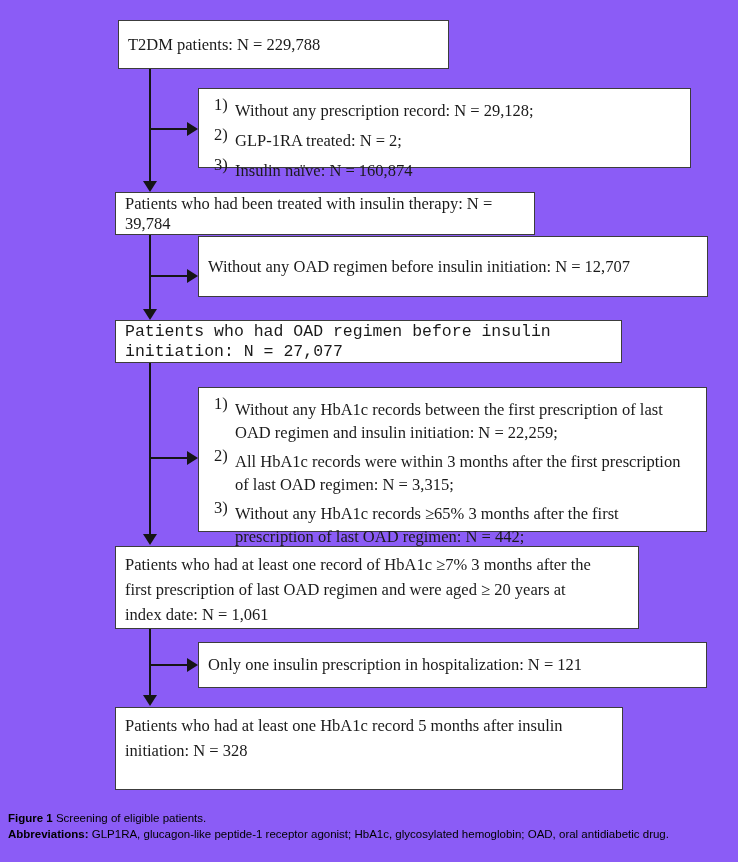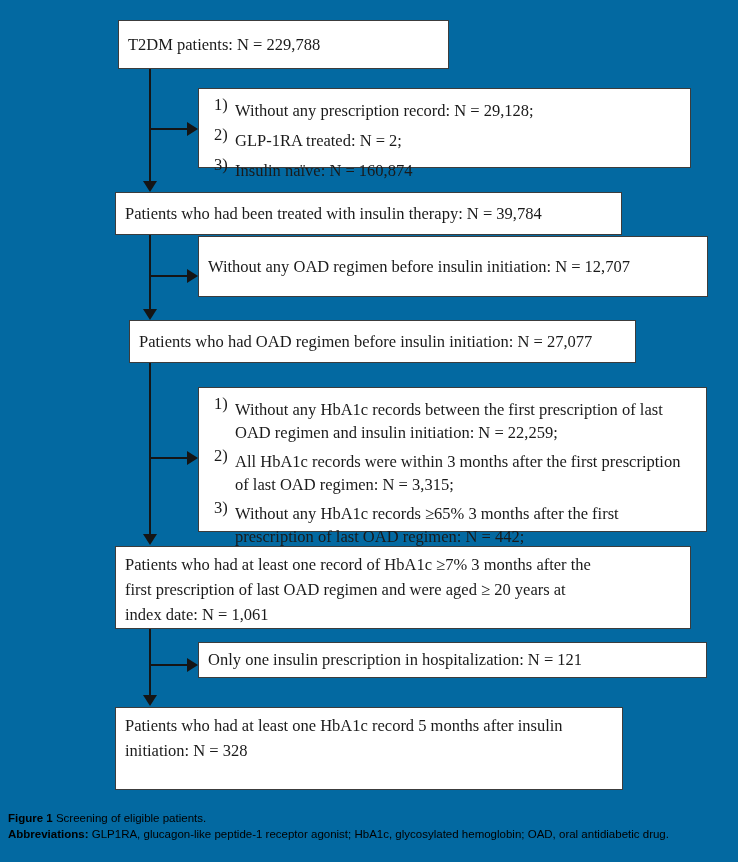--- a/index.html
+++ b/index.html
@@ -1,20 +1,20 @@
 <!DOCTYPE html>
 <html><head>
 <meta charset="utf-8">
 <style>
   html, body { margin: 0; padding: 0; background: #ffffff; }
   .canvas {
     position: relative;
     width: 738px;
     height: 862px;
-    background: #0369a1;
+    background: #8b5cf6;
     font-family: "Liberation Serif", serif;
     color: #1a1a1a;
     overflow: hidden;
   }
   .box {
     position: absolute;
     box-sizing: border-box;
     border: 1.5px solid #3c3c3c;
     background: #ffffff;
     font-size: 16.5px;
@@ -93,35 +93,35 @@
         </div>
     </div>
     <div class="li">
       <span class="num">3)</span>
       <div class="li-lines">
           <div class="line">Insulin naïve: N = 160,874</div>
         </div>
     </div>
   </div>
 
-  <div class="box vcenter" style="left:115px; top:192px; width:507px; height:43px;">
+  <div class="box vcenter" style="left:115px; top:192px; width:420px; height:43px;">
     <span>Patients who had been treated with insulin therapy: N = 39,784</span>
   </div>
 
   <div class="vline" style="top:235px; height:74px;"></div>
   <div class="arrow-down" style="top:309px;"></div>
 
   <div class="hline" style="left:150px; top:275px; width:37px;"></div>
   <div class="arrow-right" style="left:187px; top:269px;"></div>
 
   <div class="box vcenter" style="left:198px; top:236px; width:510px; height:61px;">
     <span>Without any OAD regimen before insulin initiation: N = 12,707</span>
   </div>
 
-  <div class="box vcenter" style="left:129px; top:320px; width:507px; height:43px;">
+  <div class="box vcenter" style="left:115px; top:320px; width:507px; height:43px;font-family:Liberation Mono, monospace;">
     <span>Patients who had OAD regimen before insulin initiation: N = 27,077</span>
   </div>
 
   <div class="vline" style="top:363px; height:171px;"></div>
   <div class="arrow-down" style="top:534px;"></div>
 
   <div class="hline" style="left:150px; top:457px; width:37px;"></div>
   <div class="arrow-right" style="left:187px; top:451px;"></div>
 
   <div class="box numlist lh23" style="left:198px; top:387px; width:509px; height:145px;">
@@ -141,33 +141,33 @@
     </div>
     <div class="li">
       <span class="num">3)</span>
       <div class="li-lines">
         <div class="line">Without any HbA1c records ≥65% 3 months after the first</div>
         <div class="line">prescription of last OAD regimen: N = 442;</div>
       </div>
     </div>
   </div>
 
-  <div class="box multiline" style="left:115px; top:546px; width:576px; height:83px;">
+  <div class="box multiline" style="left:115px; top:546px; width:524px; height:83px;">
     <div class="line">Patients who had at least one record of HbA1c ≥7% 3 months after the</div>
     <div class="line">first prescription of last OAD regimen and were aged ≥ 20 years at</div>
     <div class="line">index date: N = 1,061</div>
   </div>
 
   <div class="vline" style="top:629px; height:66px;"></div>
   <div class="arrow-down" style="top:695px;"></div>
 
   <div class="hline" style="left:150px; top:664px; width:37px;"></div>
   <div class="arrow-right" style="left:187px; top:658px;"></div>
 
-  <div class="box vcenter" style="left:198px; top:642px; width:509px; height:36px;">
+  <div class="box vcenter" style="left:198px; top:642px; width:509px; height:46px;">
     <span>Only one insulin prescription in hospitalization: N = 121</span>
   </div>
 
   <div class="box multiline" style="left:115px; top:707px; width:508px; height:83px;">
     <div class="line">Patients who had at least one HbA1c record 5 months after insulin</div>
     <div class="line">initiation: N = 328</div>
   </div>
 
   <div class="caption">
     <div>

